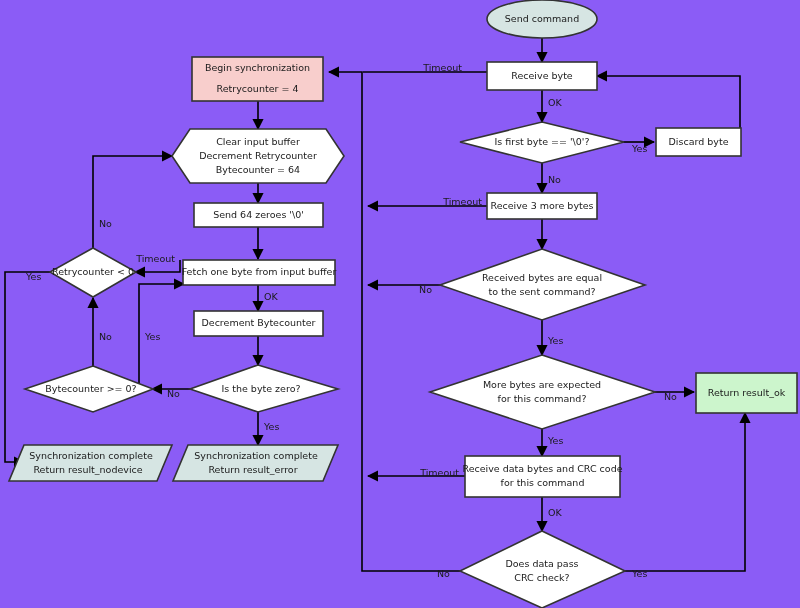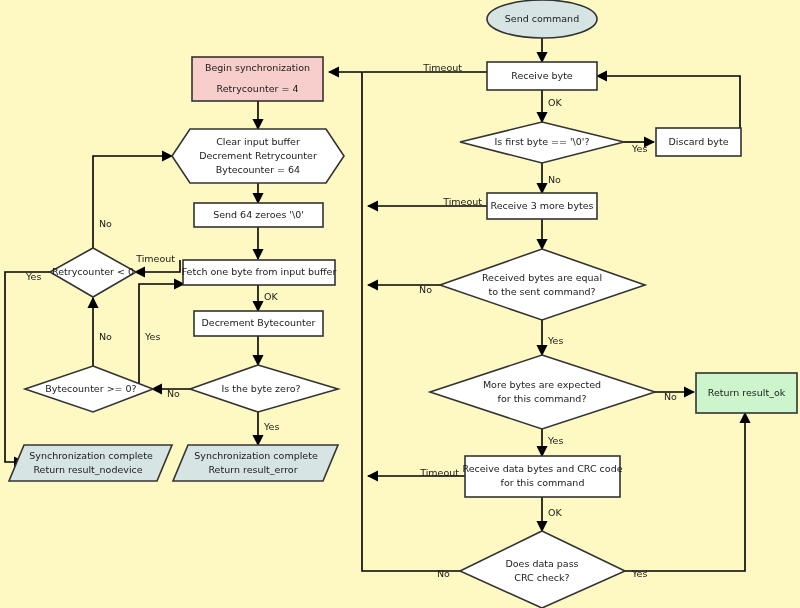--- a/index.html
+++ b/index.html
@@ -1,16 +1,16 @@
 <!DOCTYPE html>
 <html><head>
 <meta charset="utf-8">
 <style>
   html,body{margin:0;padding:0;background:#ffffff;}
-  #canvas{position:relative;width:800px;height:608px;background:#fef9c3;
+  #canvas{position:relative;width:800px;height:608px;background:#8b5cf6;
           font-family:"DejaVu Sans","Liberation Sans",sans-serif;}
   svg{display:block;}
   .shape{stroke:#333333;stroke-width:1.6;}
   .edge{stroke:#000000;stroke-width:1.6;fill:none;}
   .lbl{font-family:"DejaVu Sans","Liberation Sans",sans-serif;font-size:9.5px;fill:#1a1a1a;}
   .nodetext{font-family:"DejaVu Sans","Liberation Sans",sans-serif;font-size:9.5px;fill:#1a1a1a;}
   text{dominant-baseline:middle;}
 </style>
 </head>
 <body>

